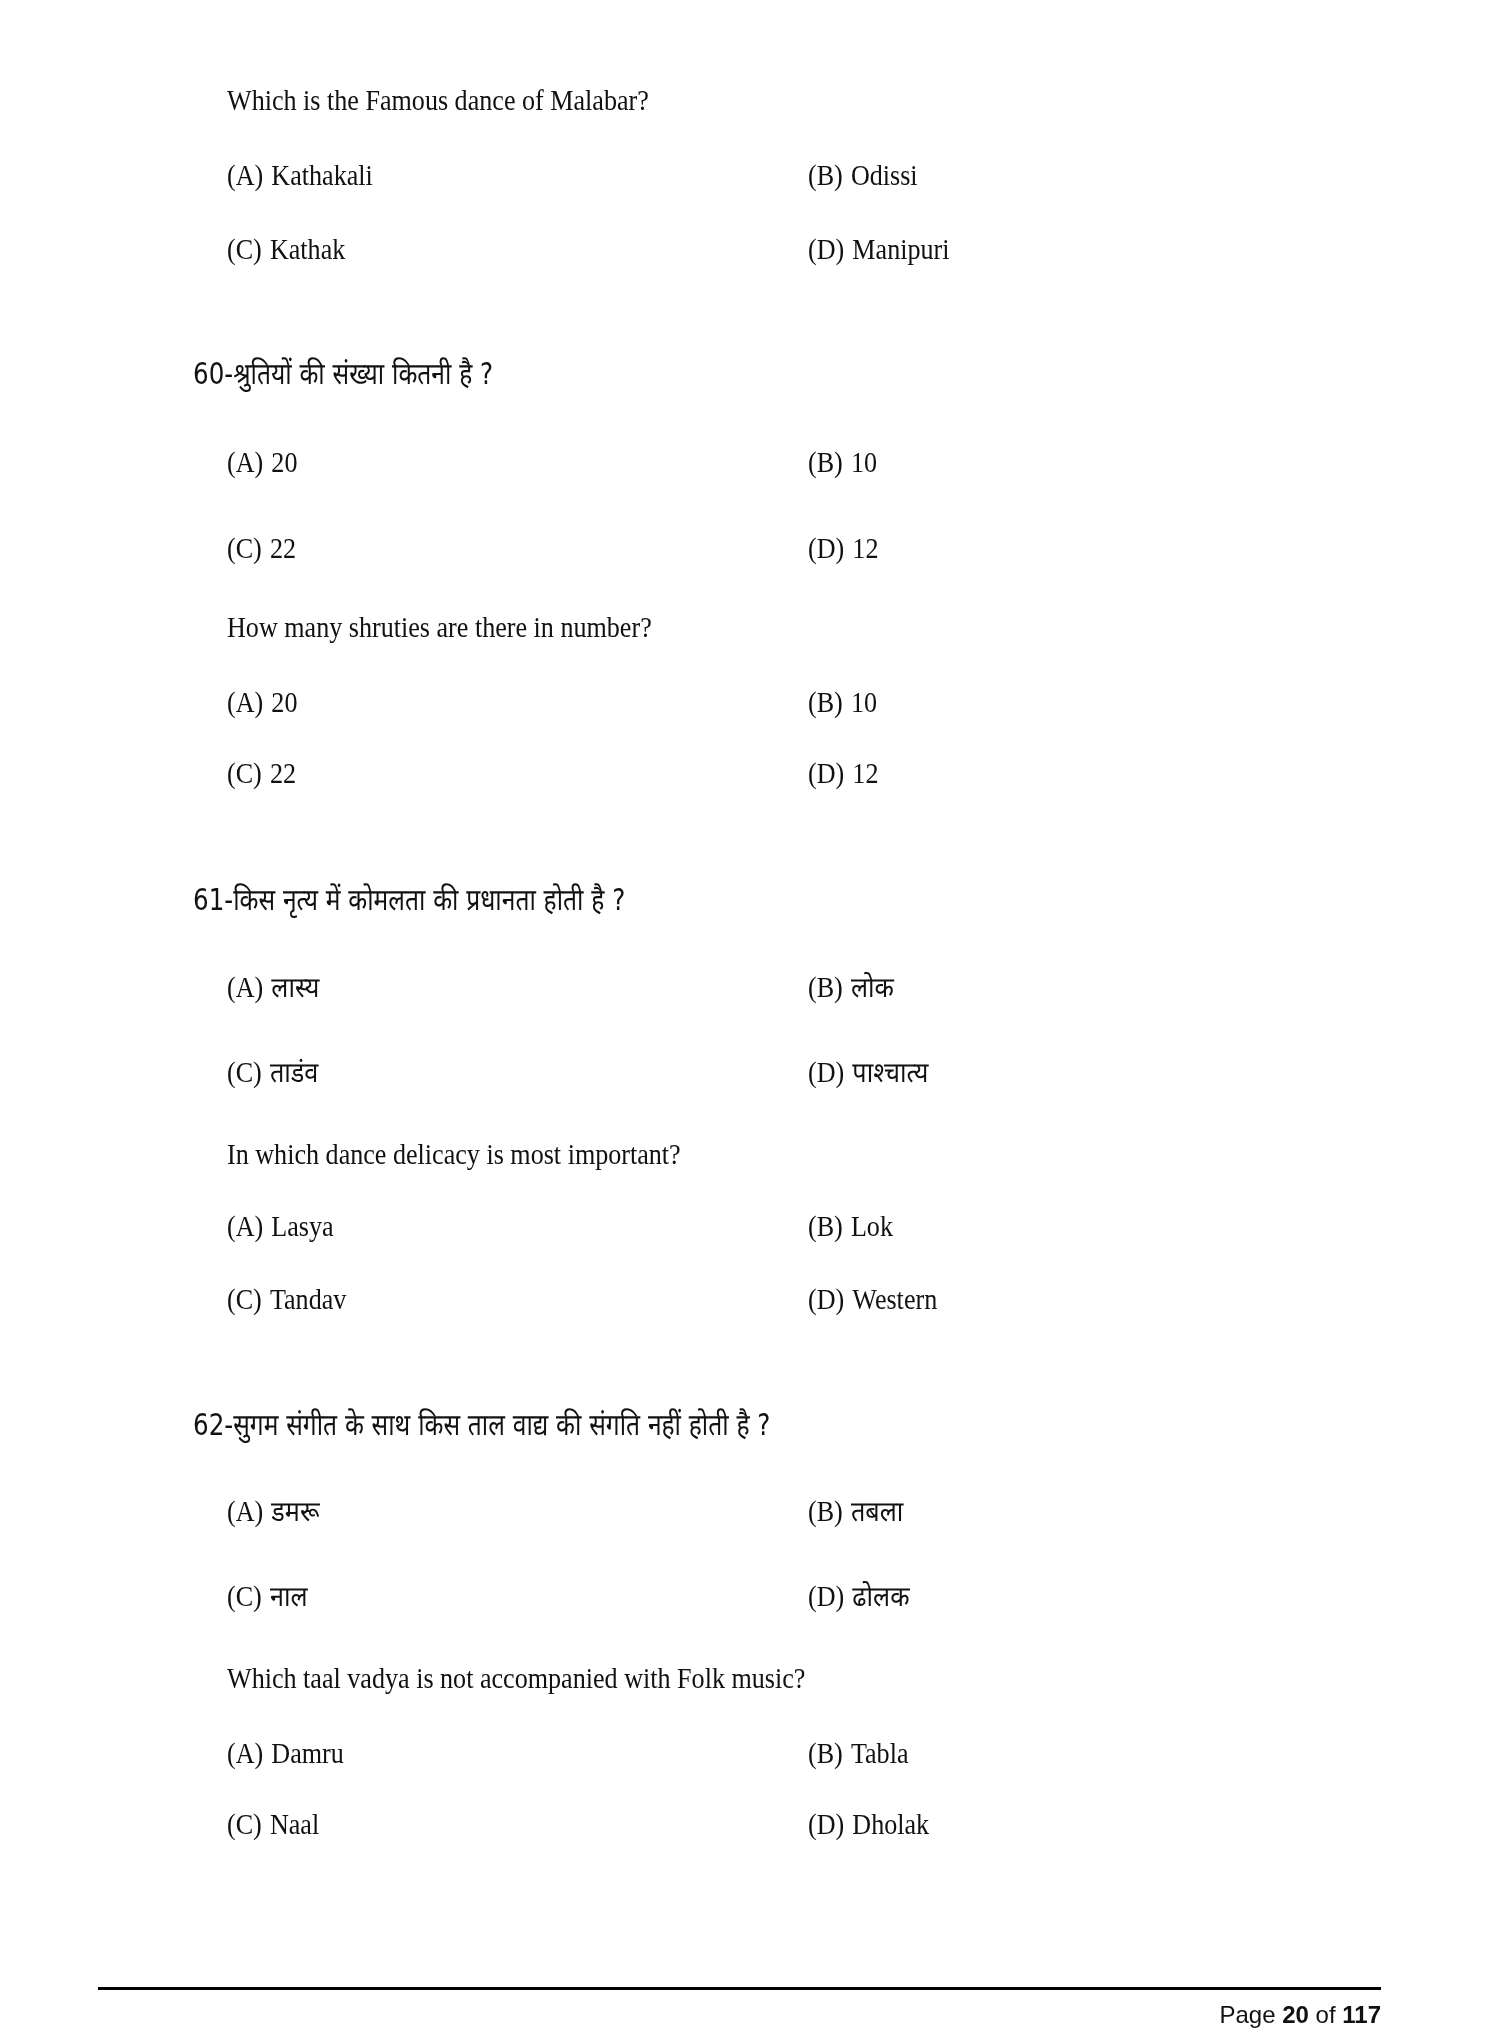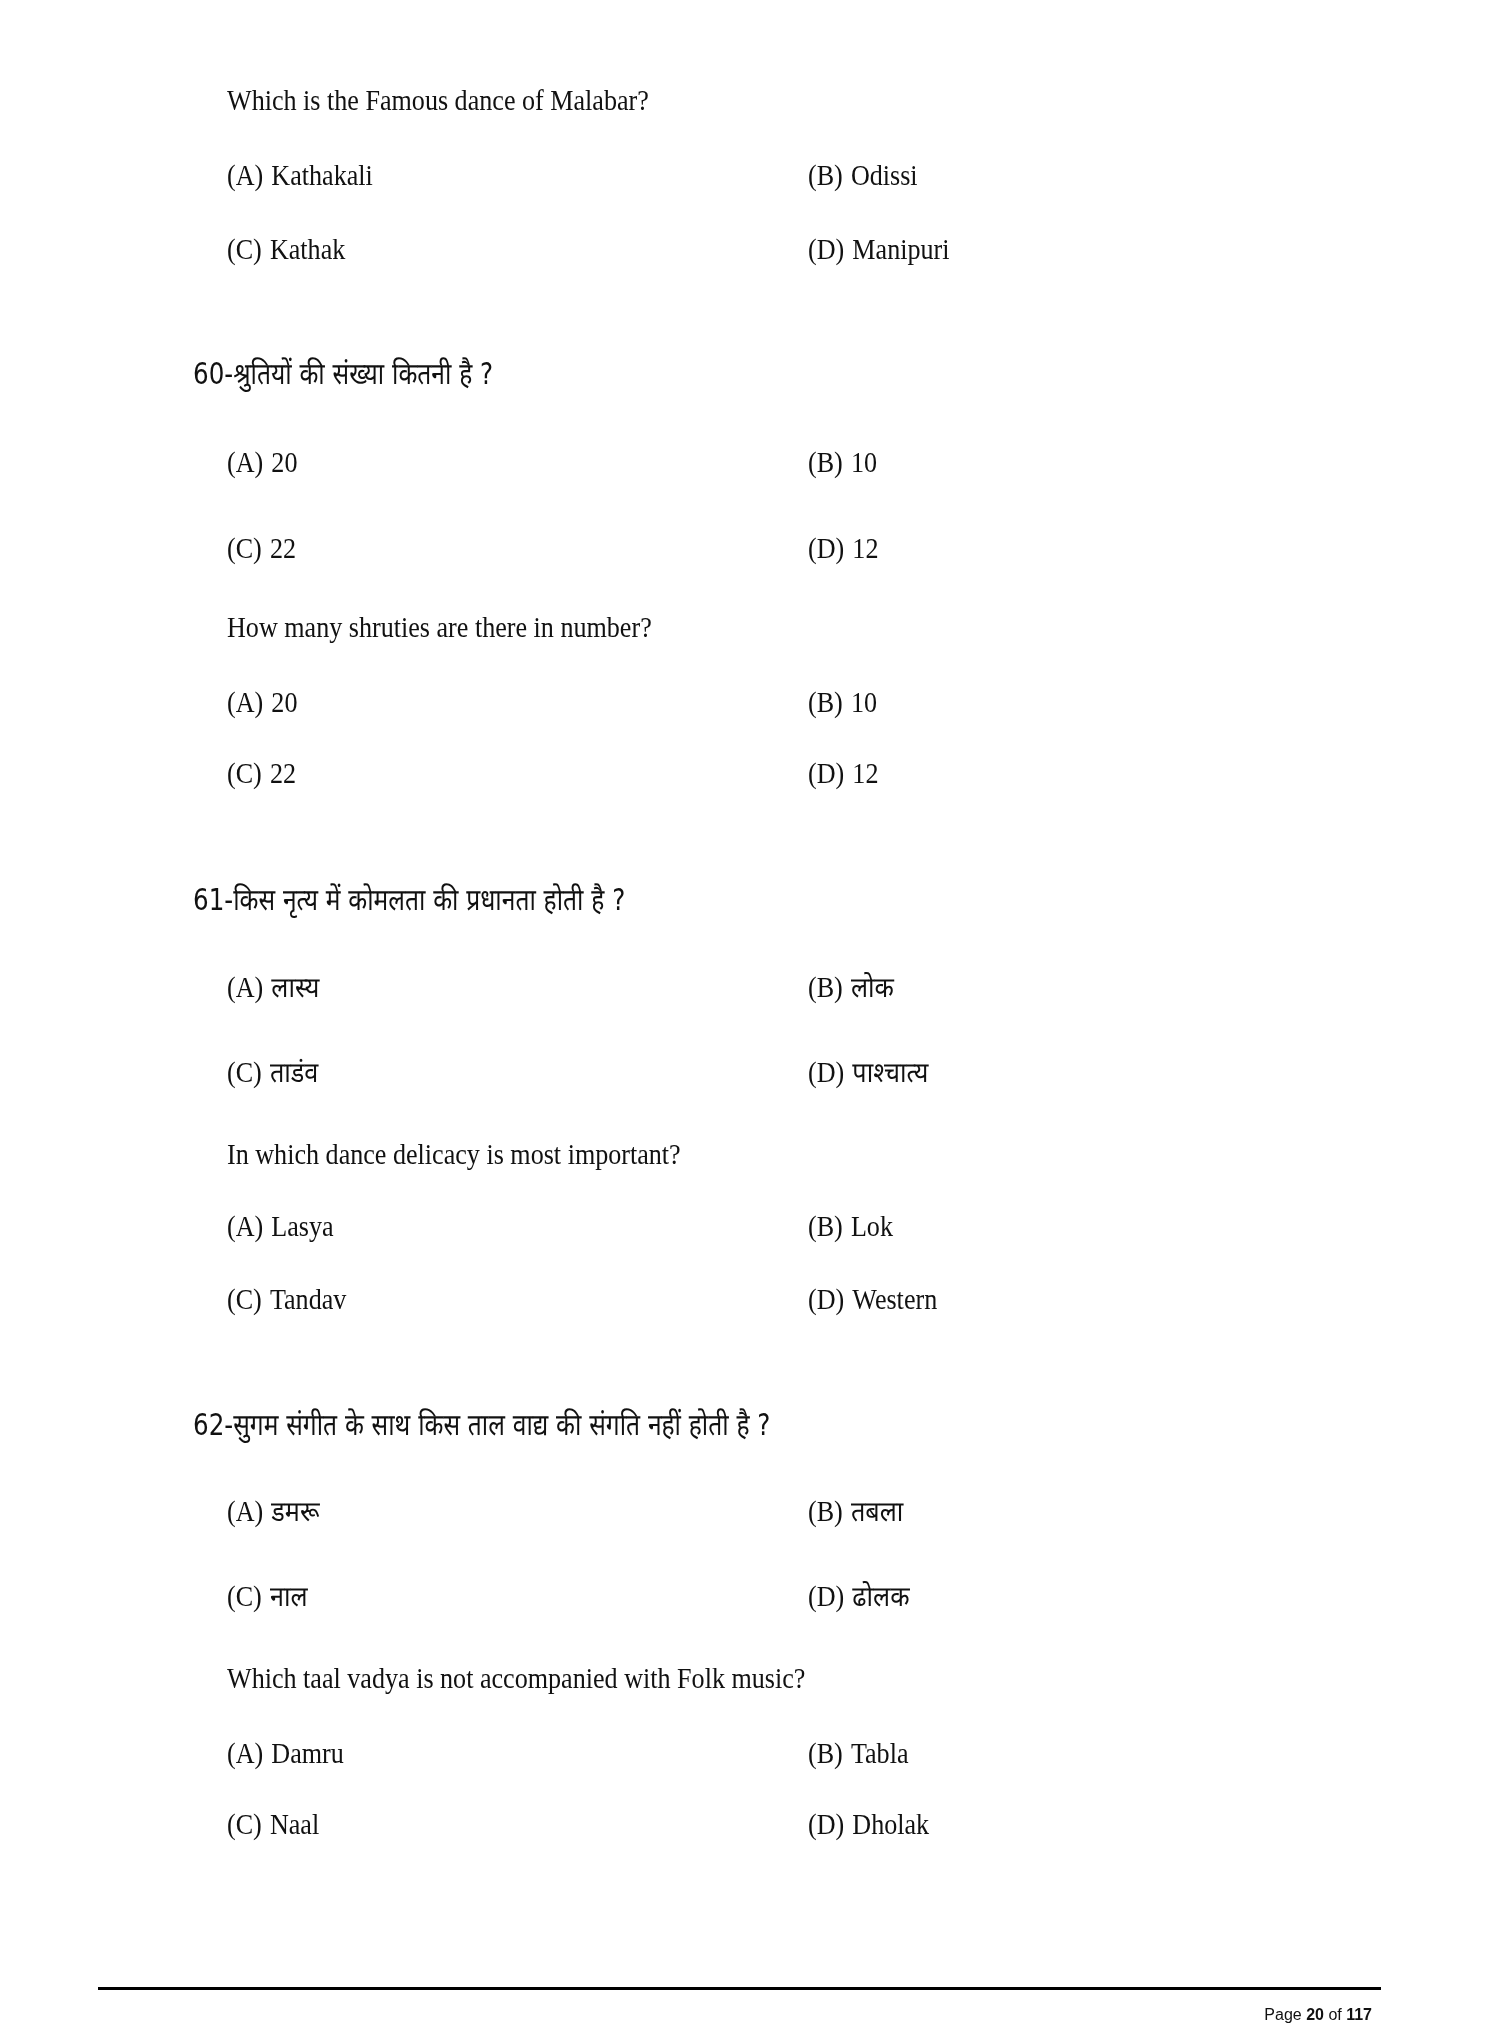--- a/index.html
+++ b/index.html
@@ -4,21 +4,21 @@
 <style>
   html,body{margin:0;padding:0;background:#ffffff;}
   body{width:1505px;height:2034px;position:relative;overflow:hidden;color:#111;}
   .t{position:absolute;white-space:nowrap;line-height:1;transform:translateY(-50%);}
   .en{font-family:"Liberation Serif",serif;font-size:29px;transform:translateY(-50%) scaleX(0.9);transform-origin:left center;}
   .hi{font-family:"DejaVu Sans",sans-serif;font-size:30px;transform:translateY(-50%) scaleX(0.82);transform-origin:left center;}
   .opt{font-family:"Liberation Serif",serif;font-size:29px;transform:translateY(-50%) scaleX(0.9);transform-origin:left center;}
   .opt .lbl{margin-right:9px;}
   .opt .hv{font-family:"DejaVu Sans",sans-serif;font-size:28px;}
   .rule{position:absolute;left:98px;top:1987px;width:1283px;height:3px;background:#000;}
-  .footer{position:absolute;right:133px;top:2015px;transform:translateY(-50%);font-family:"Liberation Sans",sans-serif;font-size:16px;white-space:nowrap;}
+  .footer{position:absolute;right:124px;top:2015px;transform:translateY(-50%);font-family:"Liberation Sans",sans-serif;font-size:24px;white-space:nowrap;}
   .footer b{font-weight:bold;}
 </style>
 </head>
 <body>
 
 <div id="page">
     <div class="t en" style="left: 227px; top: 100px;">Which is the Famous dance of Malabar?</div>
     <div class="t opt" style="left: 227px; top: 175px;"><span class="lbl">(A)</span><span>Kathakali</span></div>
     <div class="t opt" style="left: 808px; top: 175px;"><span class="lbl">(B)</span><span>Odissi</span></div>
     <div class="t opt" style="left: 227px; top: 249px;"><span class="lbl">(C)</span><span>Kathak</span></div>

